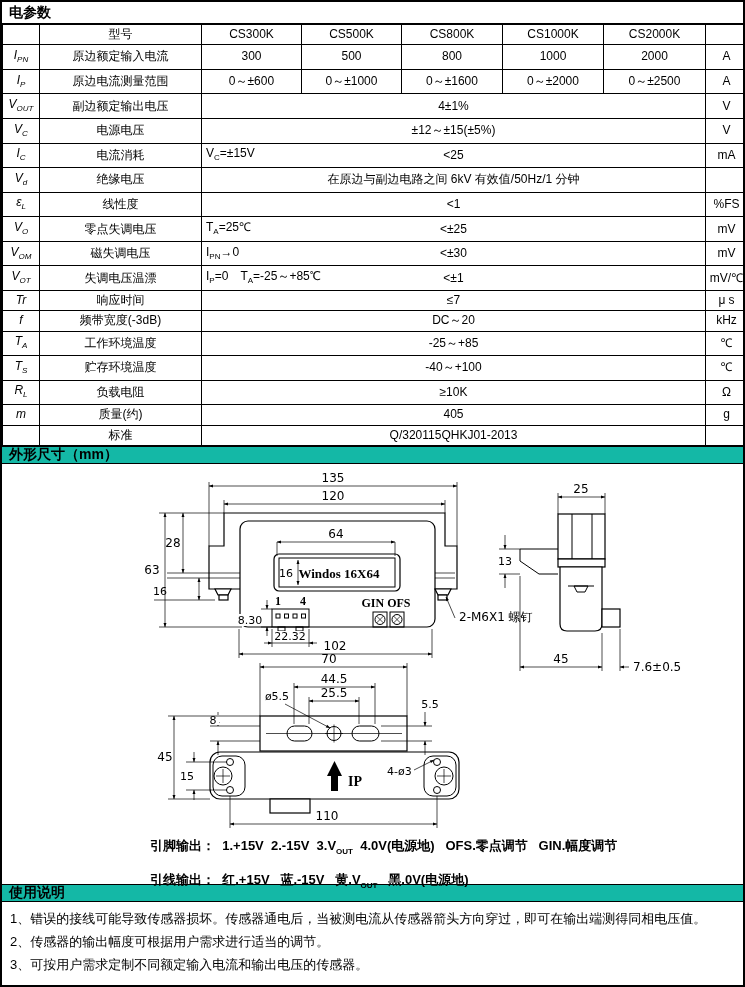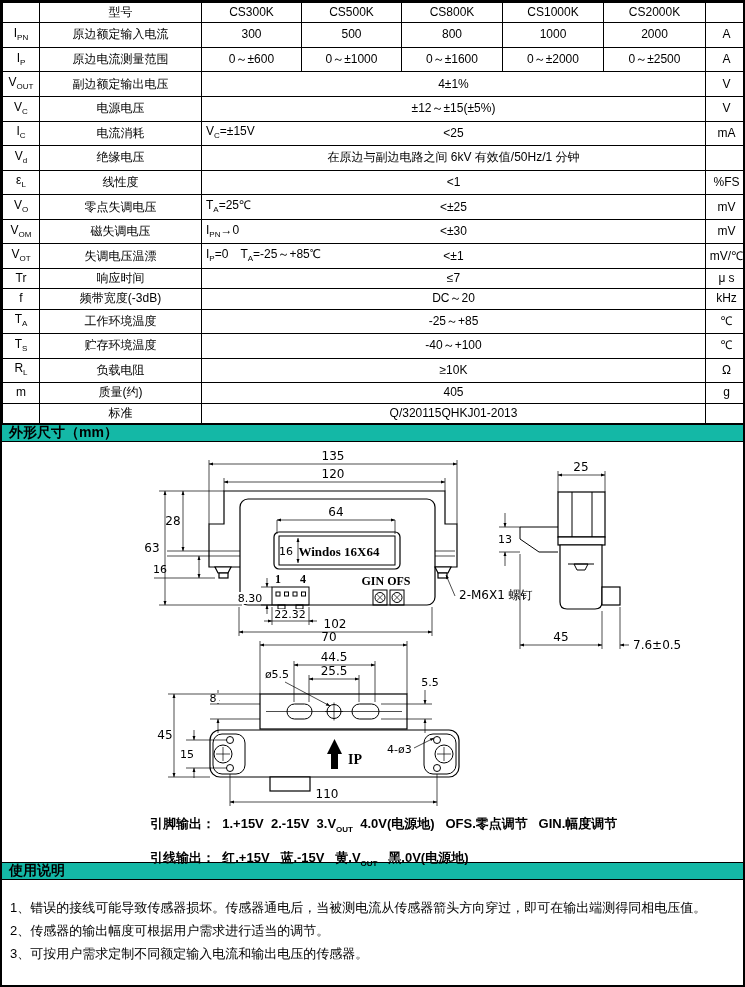--- a/index.html
+++ b/index.html
@@ -5,45 +5,48 @@
   html,body{margin:0;padding:0;background:#e8e8e8;}
   .page{width:745px;height:987px;box-sizing:border-box;border:2px solid #000;background:#fff;
         font-family:"Liberation Sans",sans-serif;color:#000;position:relative;}
   .band{box-sizing:border-box;border-bottom:1px solid #000;font-weight:bold;font-size:14px;
         padding-left:7px;display:flex;align-items:center;}
   .band.white{background:#fff;height:22px;}
   .band.gray{background:#14b8a6;height:18px;border-top:1px solid #000;}
   table.params{border-collapse:collapse;table-layout:fixed;width:745px;height:422px;}
   table.params td{border:1px solid #000;font-size:12px;text-align:center;padding:0;overflow:hidden;line-height:1.1;}
   td.nm{text-align:left;padding-left:8px;font-size:13px;}
-  td.sym{font-size:14px;}
+  td.sym{font-size:14px;font-style:italic;}
   td.unit{font-size:12px;}
   sub.s{font-size:8px;}
   td.condcell{position:relative;}
   .cond{position:absolute;left:4px;top:50%;transform:translateY(-50%);font-size:12px;white-space:nowrap;}
   .gap{display:inline-block;width:12px;}
   .drawbox{box-sizing:border-box;height:420px;background:#fff;position:relative;}
   .drawbox svg{display:block;}
   .pline{white-space:pre;font-weight:bold;font-size:13px;line-height:28px;padding-left:148px;}
-  .usage{padding:16px 8px 0 8px;font-size:13px;line-height:23px;border-radius:8px;}
+  .usage{padding:5px 8px 0 8px;font-size:13px;line-height:23px;border-radius:8px;}
   
   .dl{stroke:#000;stroke-width:1;fill:none;}
   .thin{stroke:#000;stroke-width:0.7;fill:none;}
   .shape{stroke:#000;stroke-width:1.2;fill:#fff;}
   .solid{fill:#000;stroke:none;}
   .wbg{fill:#fff;stroke:none;}
   text.dim{font-family:"DejaVu Sans",sans-serif;font-size:12px;fill:#000;}
   text.dims{font-family:"DejaVu Sans",sans-serif;font-size:11px;fill:#000;}
   text.serifb{font-family:"Liberation Serif",serif;font-weight:bold;fill:#000;}
 </style>
 </head>
 <body>
 
 <div class="page">
 
+  <div class="band white">
+    <span>电参数</span>
+  </div>
 
   <table class="params">
     <colgroup>
       <col style="width:37px">
         <col style="width:162px">
         <col style="width:100px">
         <col style="width:100px">
       <col style="width:101px">
         <col style="width:101px">
         <col style="width:102px">

